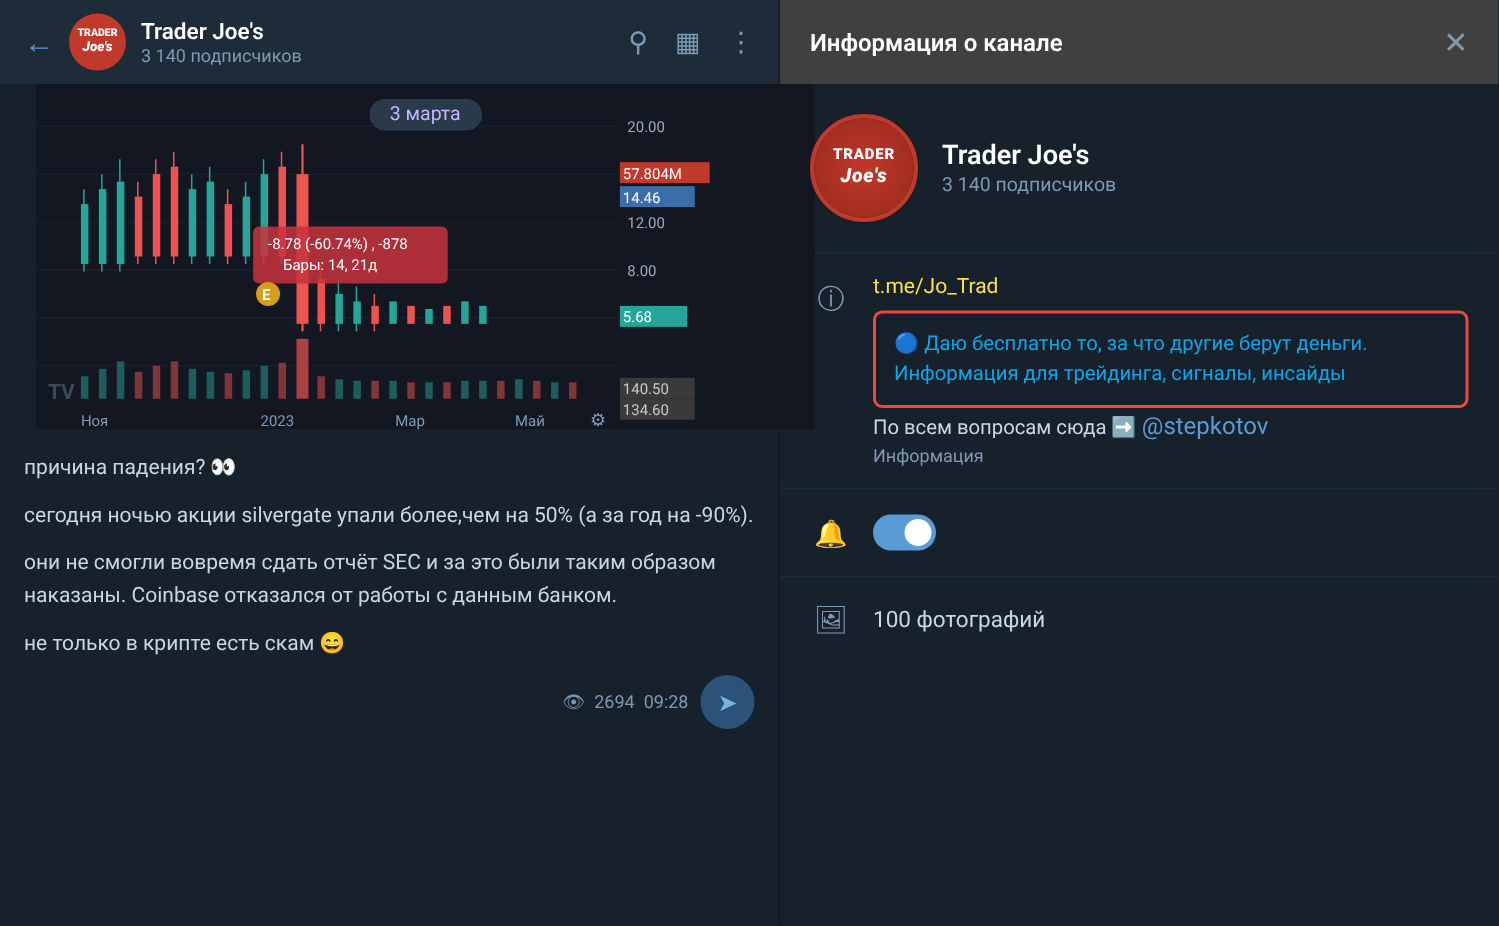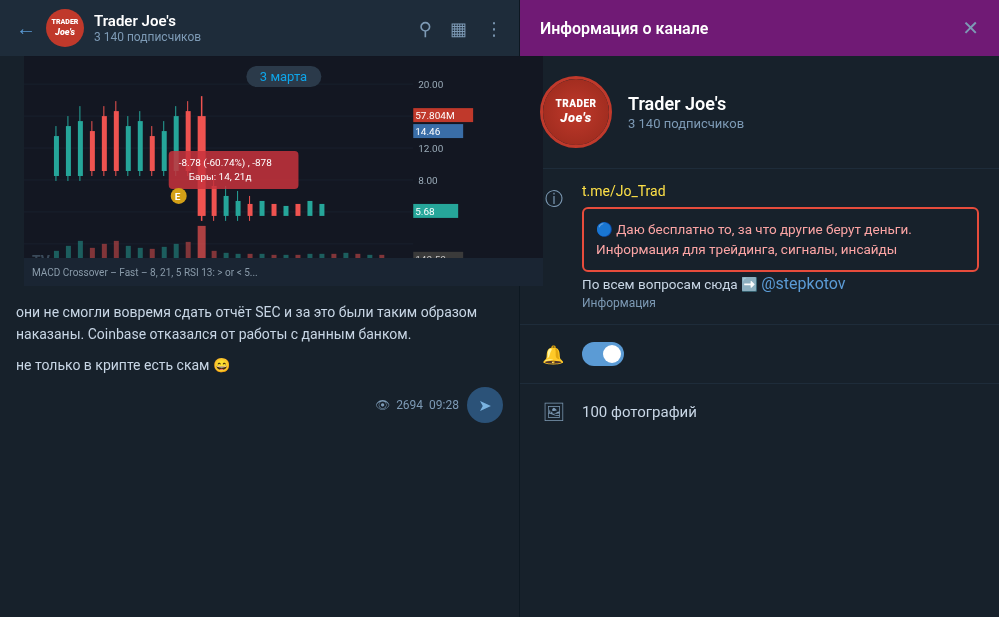--- a/index.html
+++ b/index.html
@@ -87,21 +87,21 @@
       overflow: hidden;
       margin-left: 24px;
     }
 
     .chart-date-badge {
       position: absolute;
       top: 10px;
       left: 50%;
       transform: translateX(-50%);
       background: #2b3a4a;
-      color: #0ea5e9;
+      color: #c4b5fd;
       padding: 3px 14px;
       border-radius: 12px;
       font-size: 13px;
     }
 
     .chart-canvas {
       width: 100%;
       height: 100%;
     }
 
@@ -158,21 +158,21 @@
       background: #17212b;
       display: flex;
       flex-direction: column;
     }
 
     .info-header {
       display: flex;
       align-items: center;
       justify-content: space-between;
       padding: 14px 20px;
-      background: #701a75;
+      background: #404040;
       height: 56px;
     }
 
     .info-title {
       font-size: 16px;
       font-weight: 600;
       color: #ffffff;
     }
 
     .close-btn {
@@ -285,21 +285,21 @@
     
     .description-box {
       border: 2px solid #e74c3c;
       border-radius: 6px;
       padding: 10px 12px;
       margin: 2px 0;
     }
 
     .description-text {
       font-size: 13.5px;
-      color: #fca5a5;
+      color: #0ea5e9;
       line-height: 1.5;
     }
 
     .info-row-secondary {
       color: #c8d6e5;
       font-size: 13.5px;
       line-height: 1.5;
     }
 
     .mention-link {
@@ -538,27 +538,26 @@
       <text x="240" y="228" fill="#7d9ab5" font-size="10">Мар</text>
       <text x="320" y="228" fill="#7d9ab5" font-size="10">Май</text>
 
       <text x="370" y="228" fill="#7d9ab5" font-size="12">⚙</text>
     </svg>
 
     
     <div class="chart-date-badge">3 марта</div>
 
     
-    <div class="chart-bottom-bar">
-      <span class="macd-label">MACD Crossover – Fast – 8, 21, 5 RSI 13: &gt; or &lt; 5...</span>
-    </div>
   </div>
 
   <div class="message-area">
     <div class="message-text">
+      <p>причина падения? 👀</p>
+      <p>сегодня ночью акции silvergate упали более,чем на 50% (а за год на -90%).</p>
       <p>они не смогли вовремя сдать отчёт SEC и за это были таким образом наказаны. Coinbase отказался от работы с данным банком.</p>
       <p>не только в крипте есть скам 😄</p>
     </div>
     <div class="message-footer">
       <div class="message-meta">
         <span>👁</span>
         <span>2694</span>
         <span>09:28</span>
       </div>
       <div class="forward-btn">

